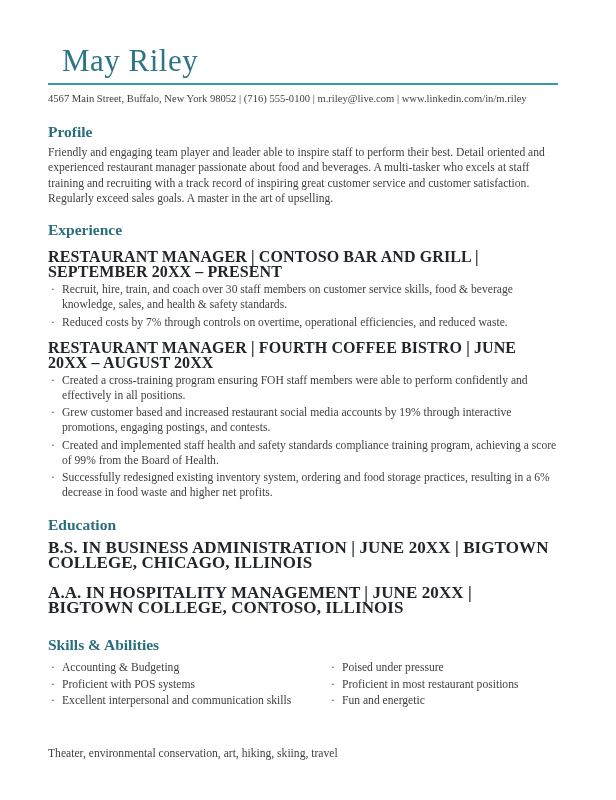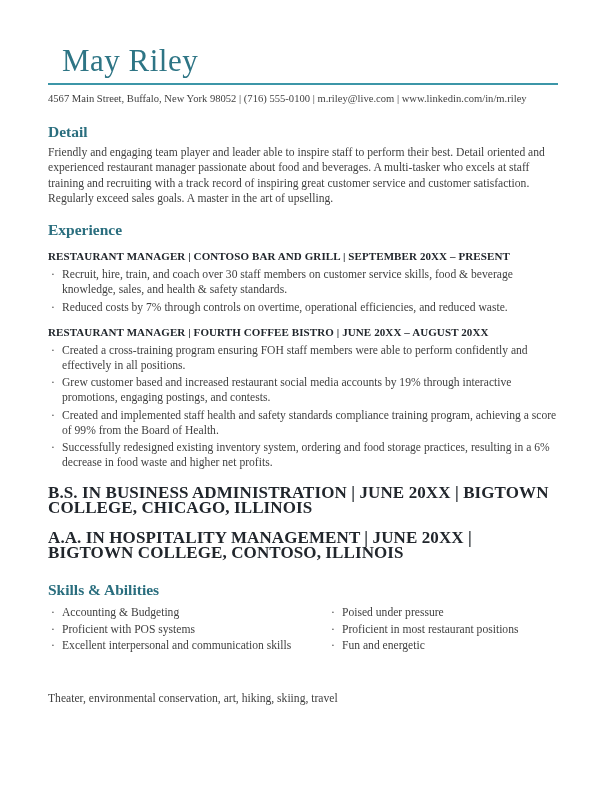--- a/index.html
+++ b/index.html
@@ -54,21 +54,21 @@
 
   p.body-text {
     margin: 4px 0 0 0;
     font-size: 11.6px;
     line-height: 15.3px;
     color: #3f3f3f;
   }
   
   .job { margin-top: 10px; }
   h3.job-title {
-    font-size: 11px;
+    font-size: 16px;
     line-height: 15px;
     font-weight: 700;
     color: #21262c;
     margin: 0 0 3px 0;
     letter-spacing: 0.1px;
   }
   ul.bullet-list {
     list-style: none;
     margin: 0;
     padding: 0;
@@ -112,21 +112,21 @@
 
 <div class="page">
 
   <header>
     <h1 class="name">May Riley</h1>
     <div class="rule"></div>
     <p class="contact">4567 Main Street,  Buffalo, New York 98052  | (716) 555-0100  | m.riley@live.com | www.linkedin.com/in/m.riley</p>
   </header>
 
   <section class="sec-profile">
-    <h2 class="section-heading">Detail</h2>
+    <h2 class="section-heading">Profile</h2>
     <p class="body-text">Friendly and engaging team player and leader able to inspire staff to perform their best. Detail oriented and experienced restaurant manager passionate about food and beverages. A multi-tasker who excels at staff training and recruiting with a track record of inspiring great customer service and customer satisfaction. Regularly exceed sales goals. A master in the art of upselling.</p>
   </section>
 
   <section class="sec-experience">
     <h2 class="section-heading">Experience</h2>
 
     <div class="job">
       <h3 class="job-title">RESTAURANT MANAGER | CONTOSO BAR AND GRILL | SEPTEMBER 20XX – PRESENT</h3>
       <ul class="bullet-list">
           <li>Recruit, hire, train, and coach over 30 staff members on customer service skills, food &amp; beverage knowledge, sales, and health &amp; safety standards.</li>
@@ -139,20 +139,21 @@
       <ul class="bullet-list">
           <li>Created a cross-training program ensuring FOH staff members were able to perform confidently and effectively in all positions.</li>
           <li>Grew customer based and increased restaurant social media accounts by 19% through interactive promotions, engaging postings, and contests.</li>
           <li>Created and implemented staff health and safety standards compliance training program, achieving a score of 99% from the Board of Health.</li>
           <li>Successfully redesigned existing inventory system, ordering and food storage practices, resulting in a 6% decrease in food waste and higher net profits.</li>
         </ul>
     </div>
   </section>
 
   <section class="sec-education">
+    <h2 class="section-heading">Education</h2>
     <div class="edu-entries">
       <h3 class="edu-entry">B.S. IN BUSINESS ADMINISTRATION | JUNE 20XX | BIGTOWN COLLEGE, CHICAGO, ILLINOIS</h3>
       <h3 class="edu-entry">A.A. IN HOSPITALITY MANAGEMENT | JUNE 20XX | BIGTOWN COLLEGE, CONTOSO, ILLINOIS</h3>
     </div>
   </section>
 
   <section class="sec-skills">
     <h2 class="section-heading">Skills &amp; Abilities</h2>
     <div class="skills-cols">
       <div class="skills-col-left">

